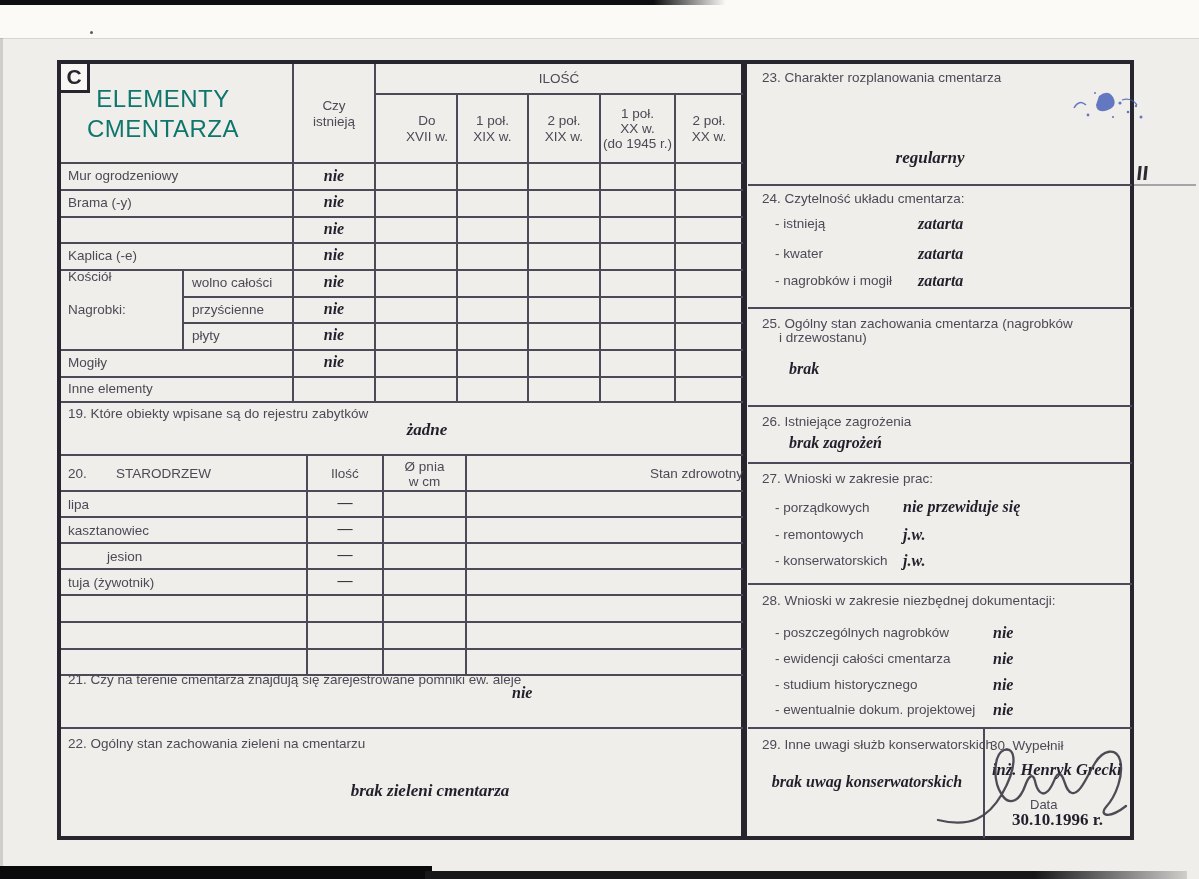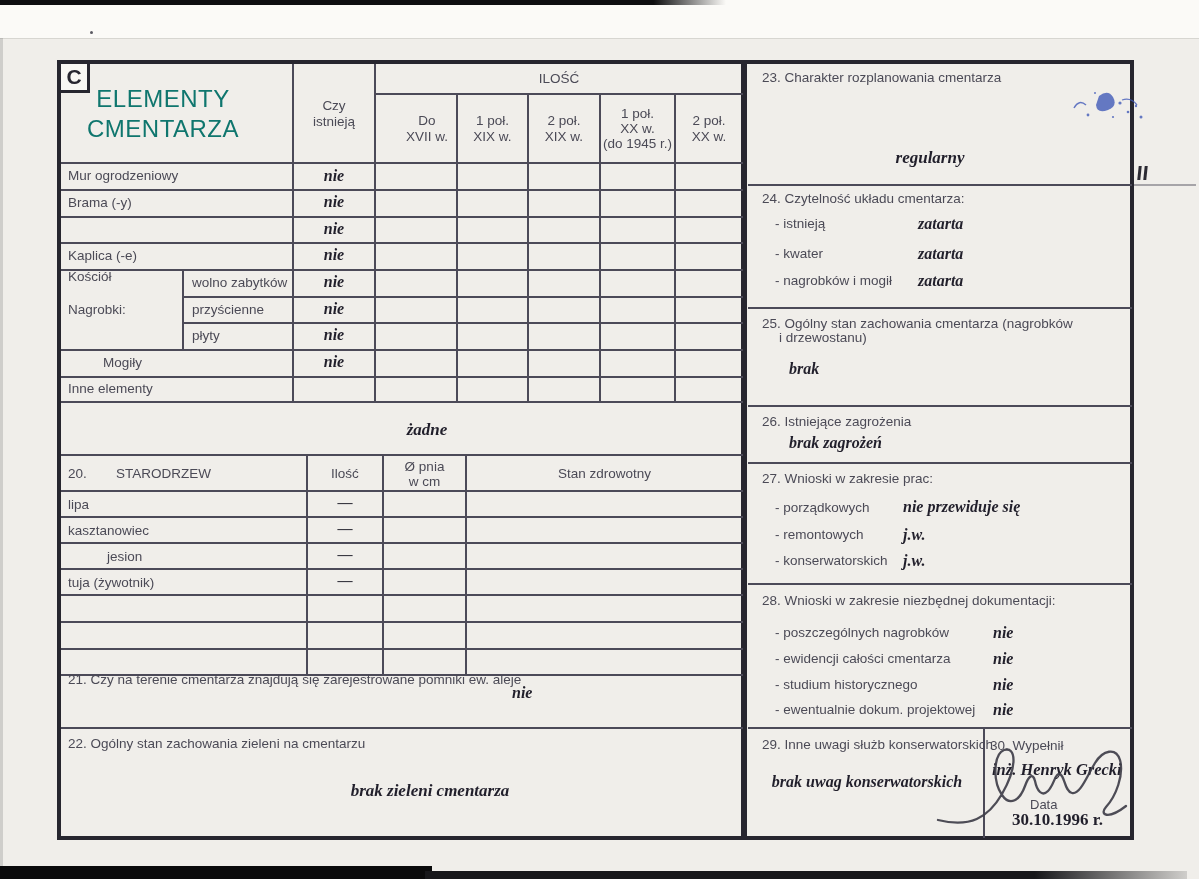--- a/index.html
+++ b/index.html
@@ -115,45 +115,46 @@
   <div class="lbl ctr" style="left:675px;top:113px;width:68px;">
     <div>2 poł.</div>
       <div>XX w.</div>
   </div>
 
   <span class="lbl" style="left:68px;top:168px;">Mur ogrodzeniowy</span>
   <span class="lbl" style="left:68px;top:195px;">Brama (-y)</span>
   <span class="lbl" style="left:68px;top:221px;margin-top:48px;">Kościół</span>
   <span class="lbl" style="left:68px;top:248px;">Kaplica (-e)</span>
   <span class="lbl" style="left:68px;top:302px;">Nagrobki:</span>
-  <span class="lbl" style="left:192px;top:275px;">wolno zabytków</span>
+  <span class="lbl" style="left:192px;top:275px;">wolno całości</span>
   <span class="lbl" style="left:192px;top:302px;">przyścienne</span>
   <span class="lbl" style="left:192px;top:328px;">płyty</span>
-  <span class="lbl" style="left:68px;top:355px;margin-left:35px;">Mogiły</span>
+  <span class="lbl" style="left:68px;top:355px;">Mogiły</span>
   <span class="lbl" style="left:68px;top:381px;">Inne elementy</span>
 
   <span class="ans ctr" style="left:293px;top:166px;width:82px;">nie</span>
   <span class="ans ctr" style="left:293px;top:192px;width:82px;">nie</span>
   <span class="ans ctr" style="left:293px;top:219px;width:82px;">nie</span>
   <span class="ans ctr" style="left:293px;top:245px;width:82px;">nie</span>
   <span class="ans ctr" style="left:293px;top:272px;width:82px;">nie</span>
   <span class="ans ctr" style="left:293px;top:299px;width:82px;">nie</span>
   <span class="ans ctr" style="left:293px;top:325px;width:82px;">nie</span>
   <span class="ans ctr" style="left:293px;top:352px;width:82px;">nie</span>
 
+  <span class="lbl" style="left:68px;top:406px;">19. Które obiekty wpisane są do rejestru zabytków</span>
   <span class="ans ctr" style="left:347px;top:420px;width:160px;font-size:17px;">żadne</span>
 
   <span class="lbl" style="left:68px;top:466px;">20.</span>
   <span class="lbl" style="left:116px;top:466px;">STARODRZEW</span>
   <span class="lbl ctr" style="left:307px;top:466px;width:76px;">Ilość</span>
   <div class="lbl ctr" style="left:383px;top:459px;width:83px;line-height:15px;">
     <div>Ø pnia</div>
       <div>w cm</div>
   </div>
-  <span class="lbl ctr" style="left:466px;top:466px;width:277px;">Stan zdrowotny</span>
+  <span class="lbl ctr" style="left:466px;top:466px;width:277px;text-align:right;">Stan zdrowotny</span>
 
   <span class="lbl" style="left:68px;top:497px;">lipa</span>
   <span class="lbl" style="left:68px;top:523px;">kasztanowiec</span>
   <span class="lbl" style="left:68px;top:549px;margin-left:39px;">jesion</span>
   <span class="lbl" style="left:68px;top:575px;">tuja (żywotnik)</span>
   <span class="dash" style="left:307px;top:494px;width:76px;">—</span>
   <span class="dash" style="left:307px;top:520px;width:76px;">—</span>
   <span class="dash" style="left:307px;top:546px;width:76px;">—</span>
   <span class="dash" style="left:307px;top:572px;width:76px;">—</span>
 

